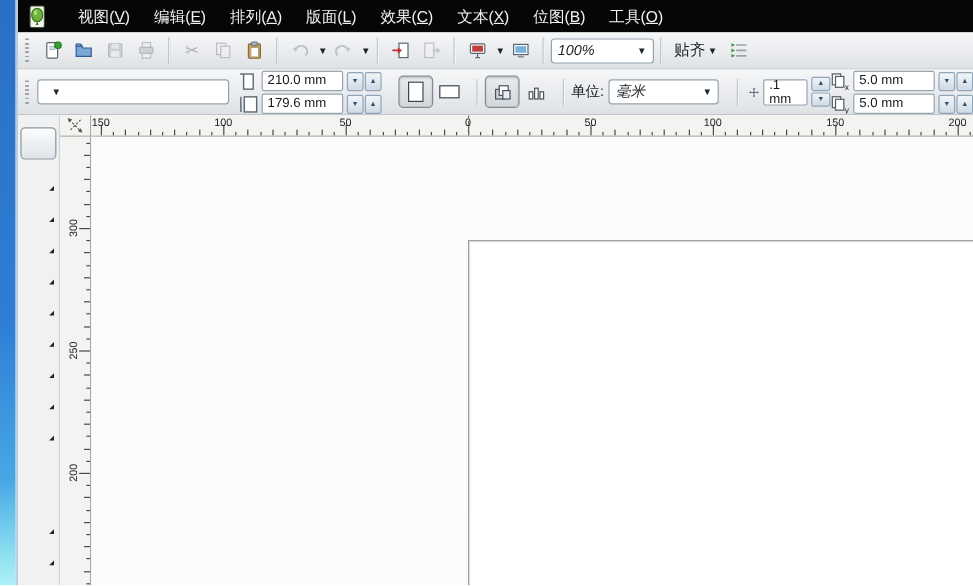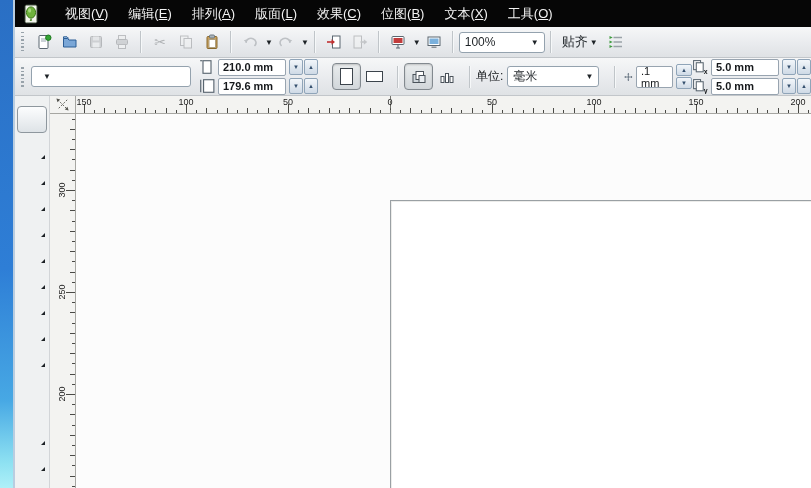--- a/index.html
+++ b/index.html
@@ -26,27 +26,27 @@
   .drag-handle{width:3px;height:20px;margin:0 7px 0 6px;flex:0 0 auto;
     background-image:repeating-linear-gradient(180deg,#98a2aa 0 1.5px,transparent 1.5px 3.6px);}
   .tbtn{width:26px;height:26px;display:flex;align-items:center;justify-content:center;
     border-radius:3px;flex:0 0 auto;position:relative;cursor:default;}
   .tbtn.disabled{opacity:.5;filter:grayscale(.6);}
   .tbtn .ic, .icpx{width:16px;height:16px;display:block;}
   .dd{font-size:8px;color:#1d2226;margin-left:2px;flex:0 0 auto;}
   .sep{width:1px;height:22px;background:#c0c5c9;border-right:1px solid #f6f8f9;margin:0 5px;flex:0 0 auto;}
   .combo{height:21px;background:#fff;border:1px solid #94a2ae;border-radius:3px;display:flex;
     align-items:center;padding:0 5px;font-size:12px;color:#1d2226;flex:0 0 auto;box-sizing:border-box;}
-  .combo .val{flex:1;}
+  .combo .val{flex:1;font-style:italic;}
   .combo .dd{margin-left:6px;}
   .text-btn{display:flex;align-items:center;font-size:13px;color:#1d2226;padding:3px 5px;flex:0 0 auto;}
 
   
   .fieldcol{display:flex;flex-direction:column;justify-content:center;gap:2px;flex:0 0 auto;}
-  .fieldrow{display:flex;align-items:center;gap:3px;font-weight:bold;}
+  .fieldrow{display:flex;align-items:flex-end;gap:3px;}
   .mmfield{width:58px;height:15px;background:#fff;border:1px solid #98a4b0;border-radius:2px;
     font-size:11px;color:#15181b;padding:0 4px;display:flex;align-items:center;}
   .spin-pair{display:flex;gap:1px;}
   .spin{width:12px;height:14px;font-size:6px;color:#35506e;display:flex;align-items:center;justify-content:center;
     background:linear-gradient(#f2f6fa,#cfdae6);border:1px solid #8fa4b8;border-radius:2px;}
   .vspin{display:flex;flex-direction:column;gap:1px;}
   .vspin .spin{width:14px;height:10px;}
   .togglebtn{width:27px;height:25px;display:flex;align-items:center;justify-content:center;
     border-radius:4px;flex:0 0 auto;position:relative;}
   .togglebtn.pressed{border:1px solid #82898f;background:linear-gradient(#e9eced,#d2d7db);
@@ -96,22 +96,22 @@
       <ellipse cx="10" cy="8.5" rx="4.6" ry="5.6" fill="#6fb33c" stroke="#3d7a18"></ellipse>
       <path d="M10 14 L8.6 17 L11.2 16.6 Z" fill="#3d7a18"></path>
       <ellipse cx="8.6" cy="6.4" rx="1.5" ry="2.2" fill="#a8d97e"></ellipse>
     </svg>
 
       <span class="menu-item">视图(<u>V</u>)</span>
       <span class="menu-item">编辑(<u>E</u>)</span>
       <span class="menu-item">排列(<u>A</u>)</span>
       <span class="menu-item">版面(<u>L</u>)</span>
       <span class="menu-item">效果(<u>C</u>)</span>
+      <span class="menu-item">文本(<u>X</u>)</span>
       <span class="menu-item">位图(<u>B</u>)</span>
-      <span class="menu-item">文本(<u>X</u>)</span>
       <span class="menu-item">工具(<u>O</u>)</span>
     </div>
 
   <div class="toolbar std">
     <div class="drag-handle"></div>
 
   <div class="tbtn">
         <span>
           <svg class="ic" viewBox="0 0 16 16">
             <rect x="3" y="1.5" width="9" height="13" rx="1" fill="#fff" stroke="#5a6670"></rect>

